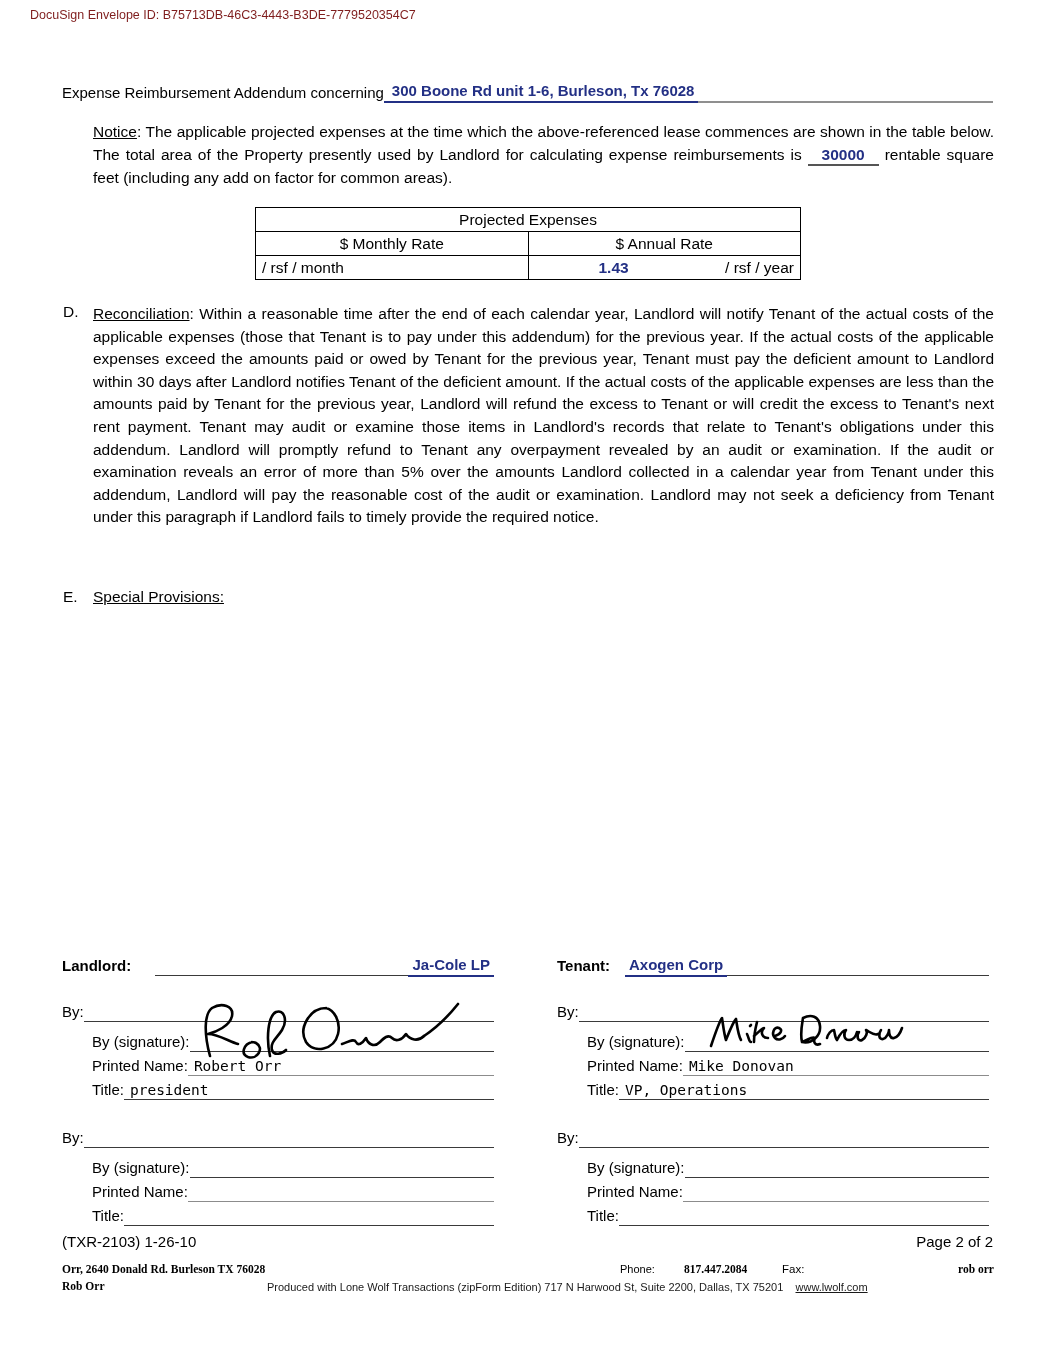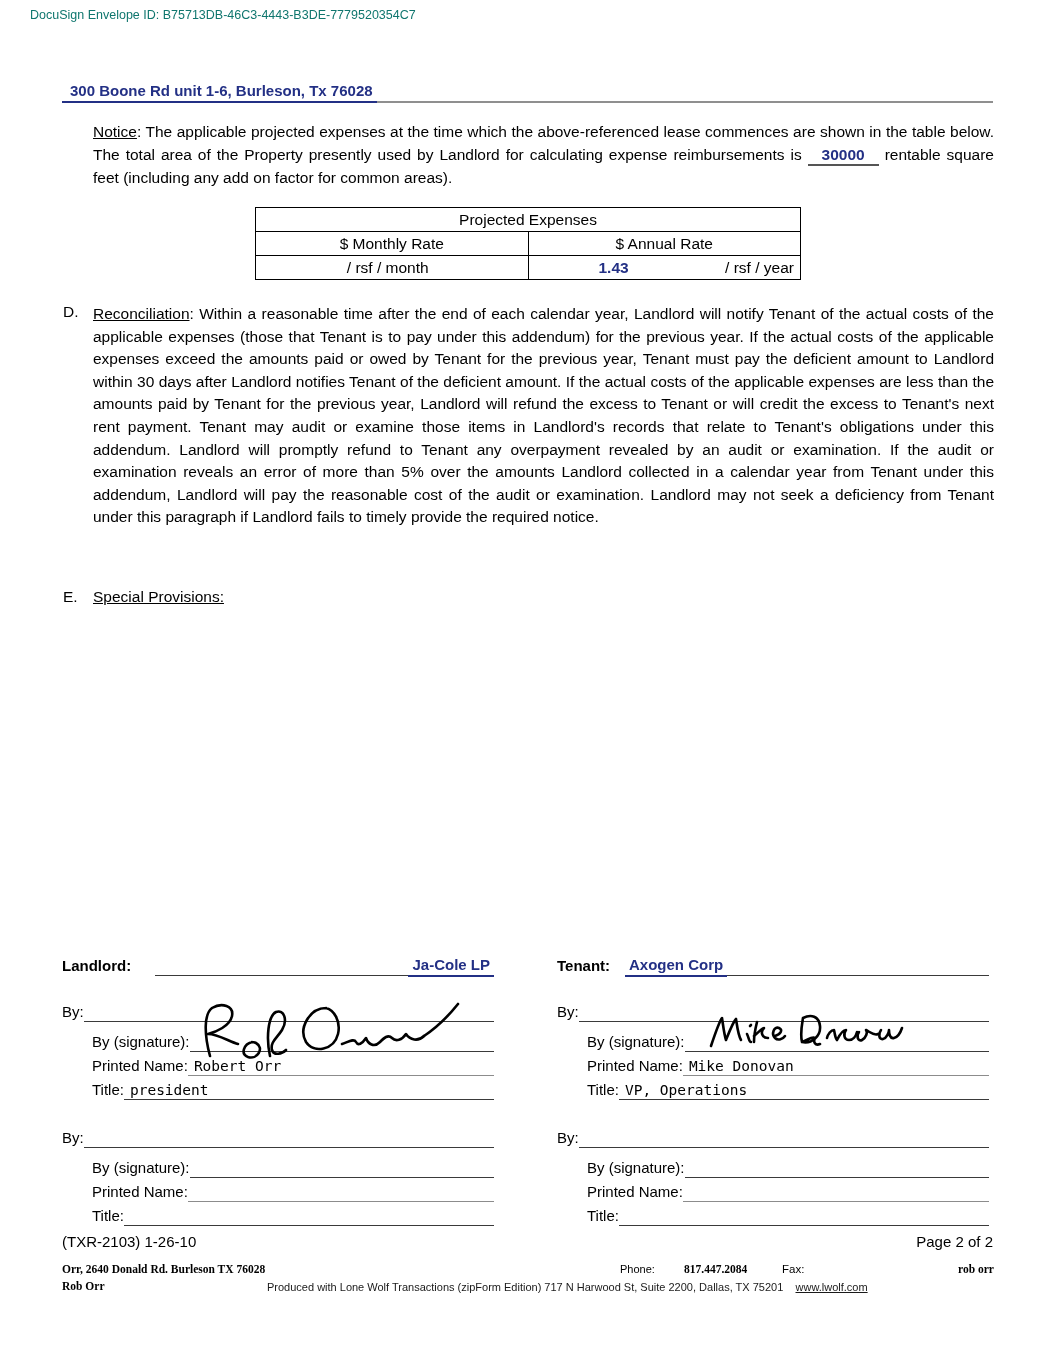--- a/index.html
+++ b/index.html
@@ -5,21 +5,21 @@
   * { margin:0; padding:0; box-sizing:border-box; }
   html,body { background:#fff; }
   body {
     width:1055px; height:1365px; position:relative;
     font-family:"Liberation Sans", sans-serif; color:#000;
     overflow:hidden;
   }
   .abs { position:absolute; }
 
   
-  .docusign { left:30px; top:8px; font-size:12.5px; color:#0f766e; }
+  .docusign { left:30px; top:8px; font-size:12.5px; color:#7f1d1d; }
 
   
   .hdr { left:62px; top:82px; width:931px; display:flex; align-items:flex-end; }
   .hdr-label { font-size:15px; white-space:nowrap; padding-bottom:2px; }
   .fill-line { flex:1; border-bottom:2px solid #8f8f8f; display:flex; align-items:flex-end; }
   .blue-val {
     color:var(--blue); font-weight:bold; font-size:15px; white-space:nowrap;
     border-bottom:2px solid var(--blue); margin-bottom:-2px; padding:0 4px 2px 8px;
   }
 
@@ -30,21 +30,21 @@
   .fill-inline {
     color:var(--blue); font-weight:bold; border-bottom:2px solid #555;
     padding:0 14px 1px 14px; white-space:nowrap;
   }
 
   
   .exp-table { left:255px; top:207px; width:546px; border-collapse:collapse; table-layout:fixed; }
   .exp-table td { border:1px solid #000; font-size:15.5px; height:24px; padding:1px 6px; }
   .exp-title { text-align:center; font-size:16px; }
   .exp-head { text-align:center; }
-  .cell-right { text-align:center; padding-right:14px !important; }
+  .cell-right { text-align:left; padding-right:14px !important; }
   .annual-cell { display:flex; justify-content:space-between; align-items:center; padding-left:64px; }
   .annual-val { color:var(--blue); font-weight:bold; }
 
   
   .sec-letter { font-size:15.5px; }
   .d-letter { left:63px; top:303px; }
   .d-body { left:93px; top:303px; width:901px; line-height:22.6px; }
   .e-letter { left:63px; top:588px; }
   .e-title { left:93px; top:588px; font-size:15.5px; text-decoration:underline; }
 
@@ -83,20 +83,21 @@
   .f-preparer { left:958px; top:1263px; font-size:11.5px; }
   .f-produced { left:267px; top:1281px; font-size:11px; color:#1a1a1a; }
   .f-link { text-decoration:underline; color:#1a1a1a; }
 </style>
 </head>
 <body>
 
 <div class="abs docusign">DocuSign Envelope ID: B75713DB-46C3-4443-B3DE-7779520354C7</div>
 
 <div class="abs hdr">
+  <span class="hdr-label">Expense Reimbursement Addendum concerning</span>
   <span class="fill-line">
     <span class="blue-val">300 Boone Rd unit 1-6, Burleson, Tx  76028</span>
   </span>
 </div>
 
 <div class="abs para notice">
   <span class="lead-u">Notice</span><span>: The applicable projected expenses at the time which the above-referenced lease commences are shown in the table below. The total area of the Property presently used by Landlord for calculating expense reimbursements is </span><span class="fill-inline">30000</span><span> rentable square feet (including any add on factor for common areas).</span>
 </div>
 
 <table class="abs exp-table">

